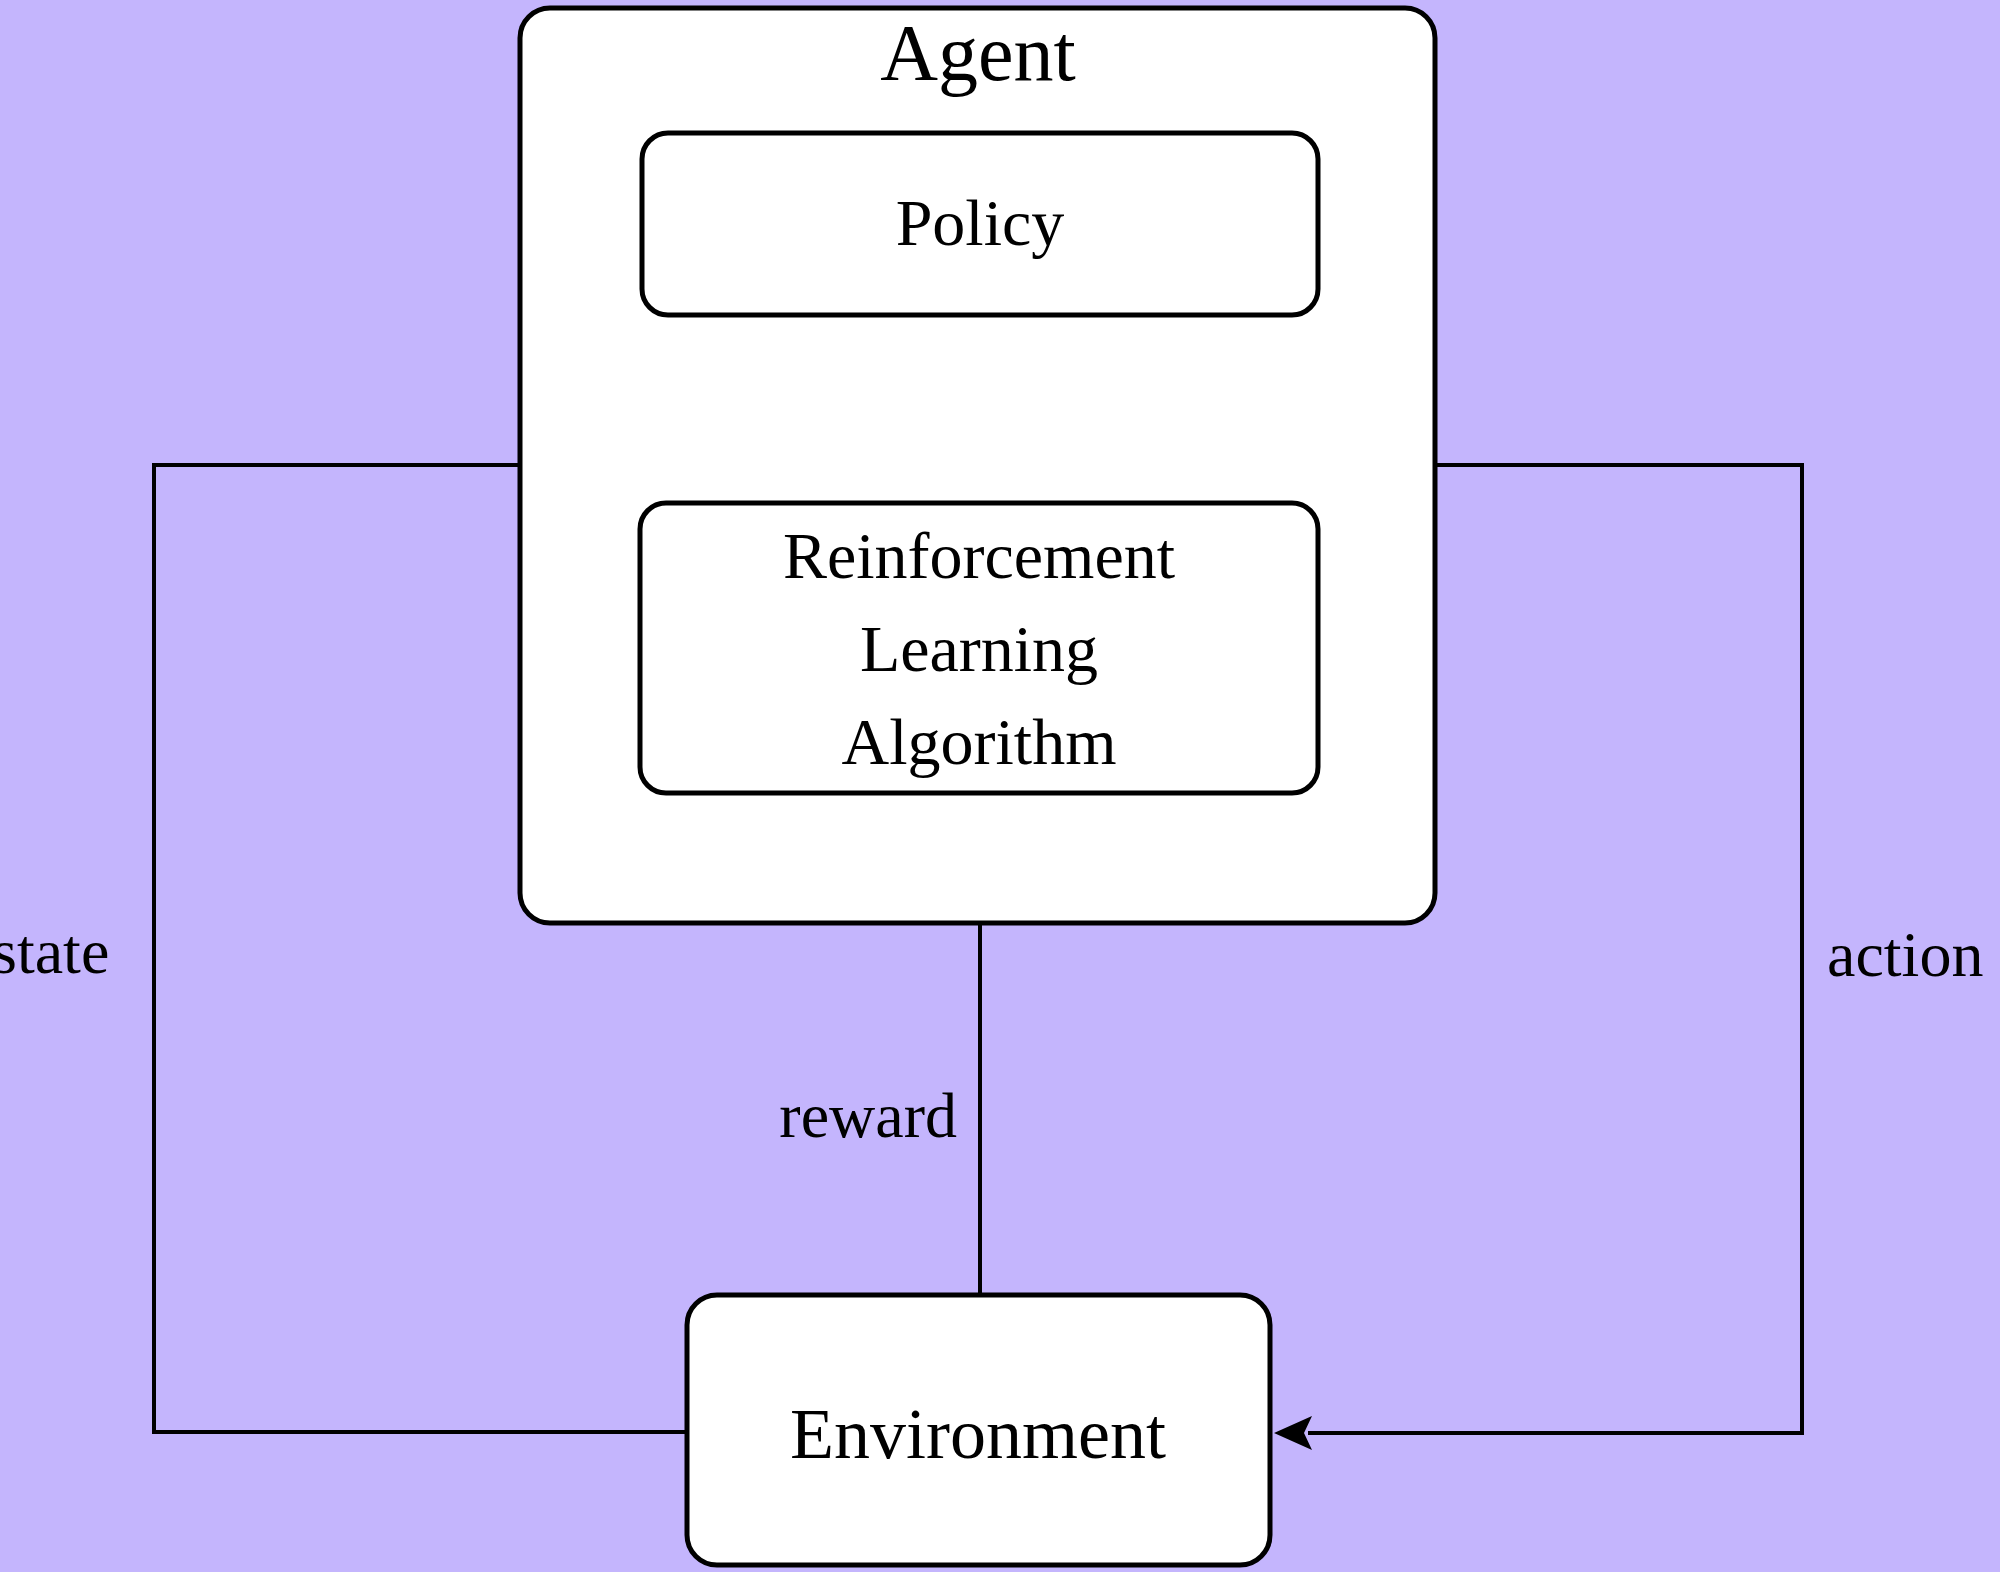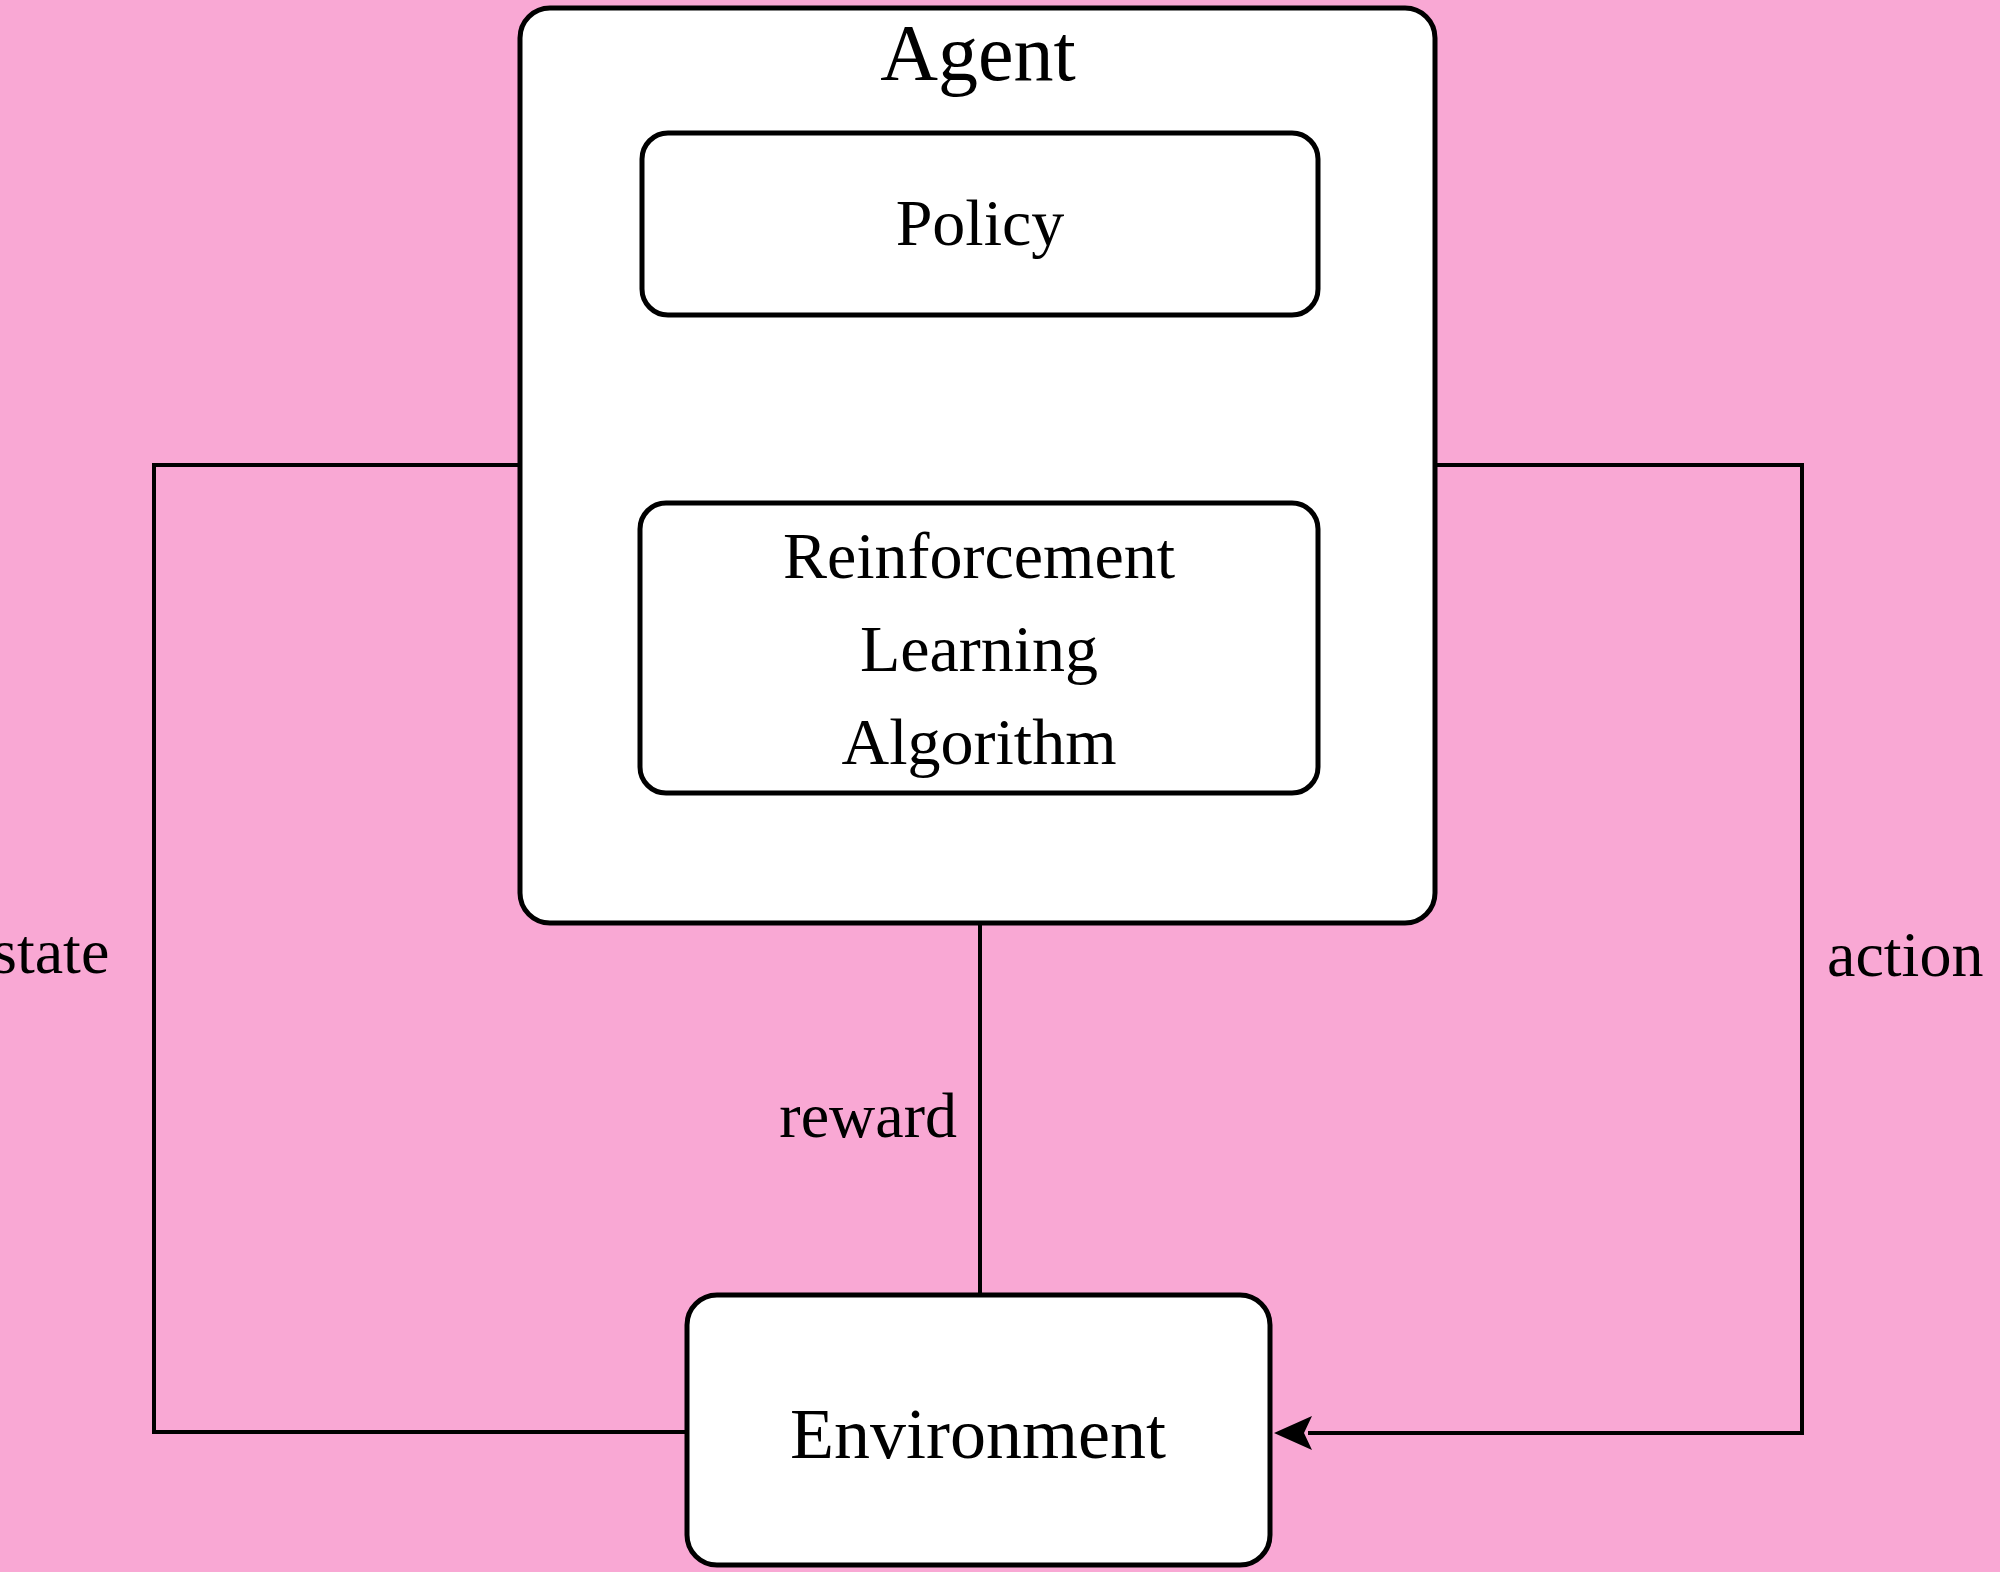--- a/index.html
+++ b/index.html
@@ -4,21 +4,21 @@
 <style>
   html, body {
     margin: 0;
     padding: 0;
     background: #ffffff;
   }
   .stage {
     width: 2000px;
     height: 1572px;
     position: relative;
-    background: #f9a8d4;
+    background: #c4b5fd;
     overflow: hidden;
   }
   svg {
     display: block;
   }
   .node-box {
     fill: #ffffff;
     stroke: #000000;
     stroke-width: 5;
   }

